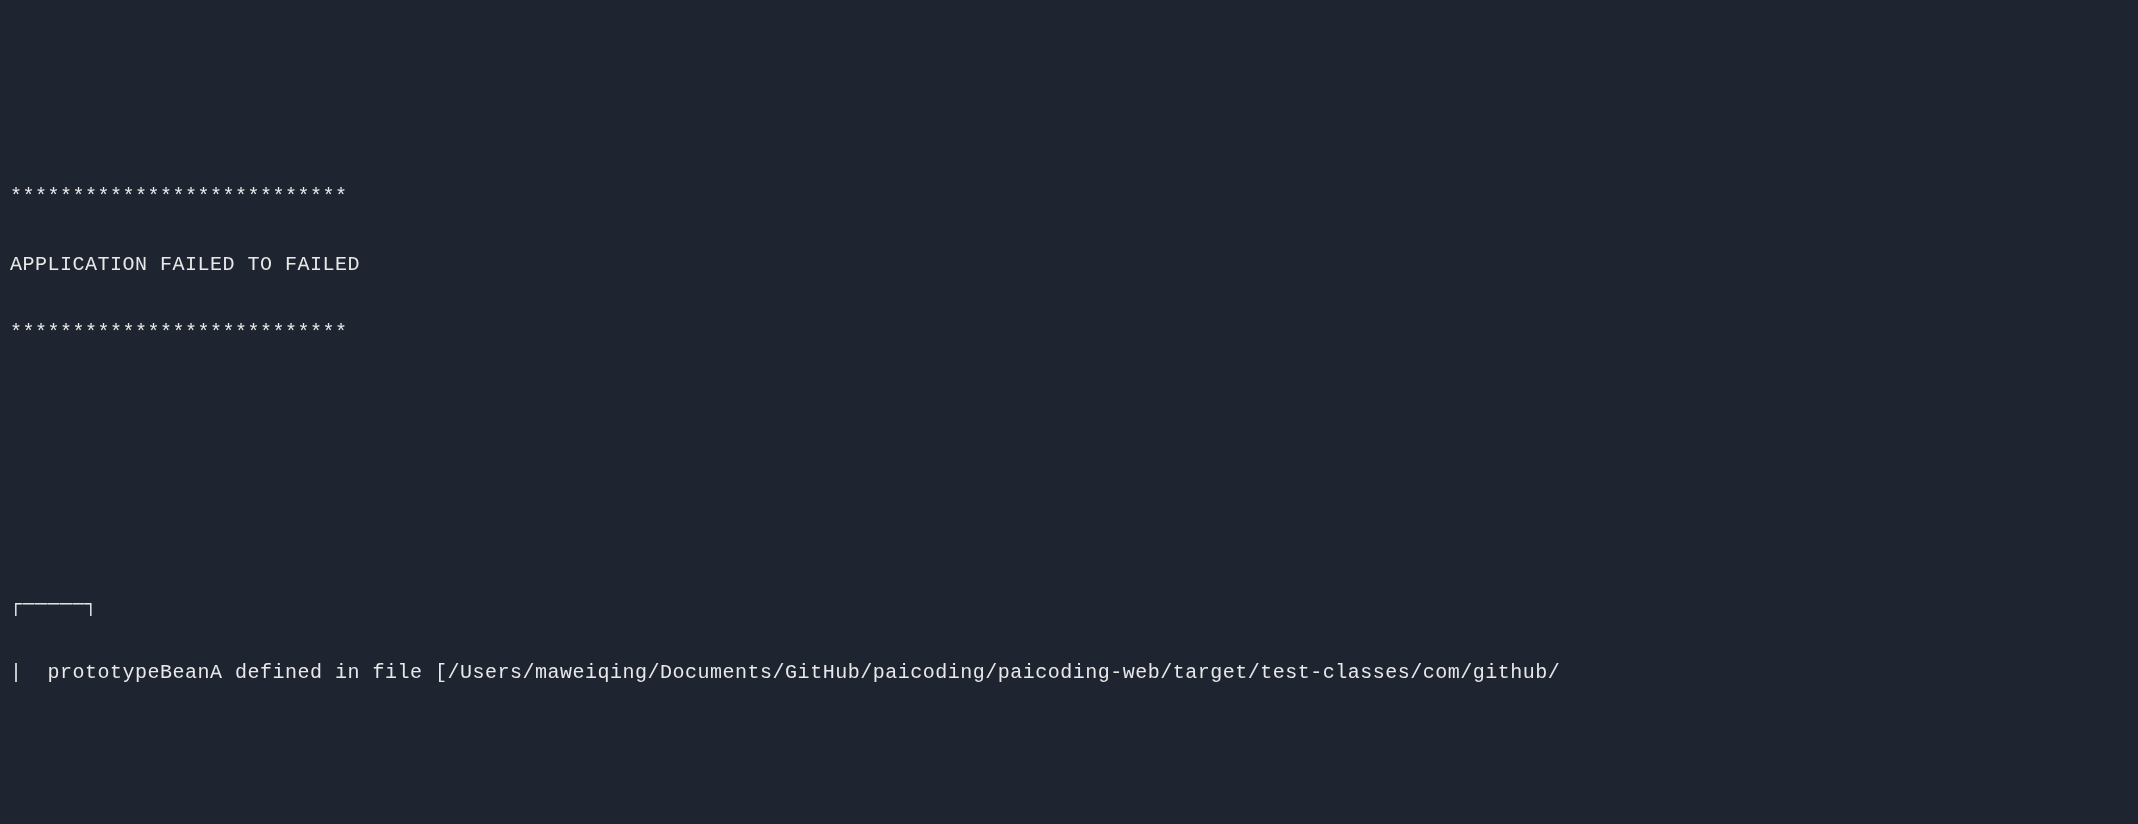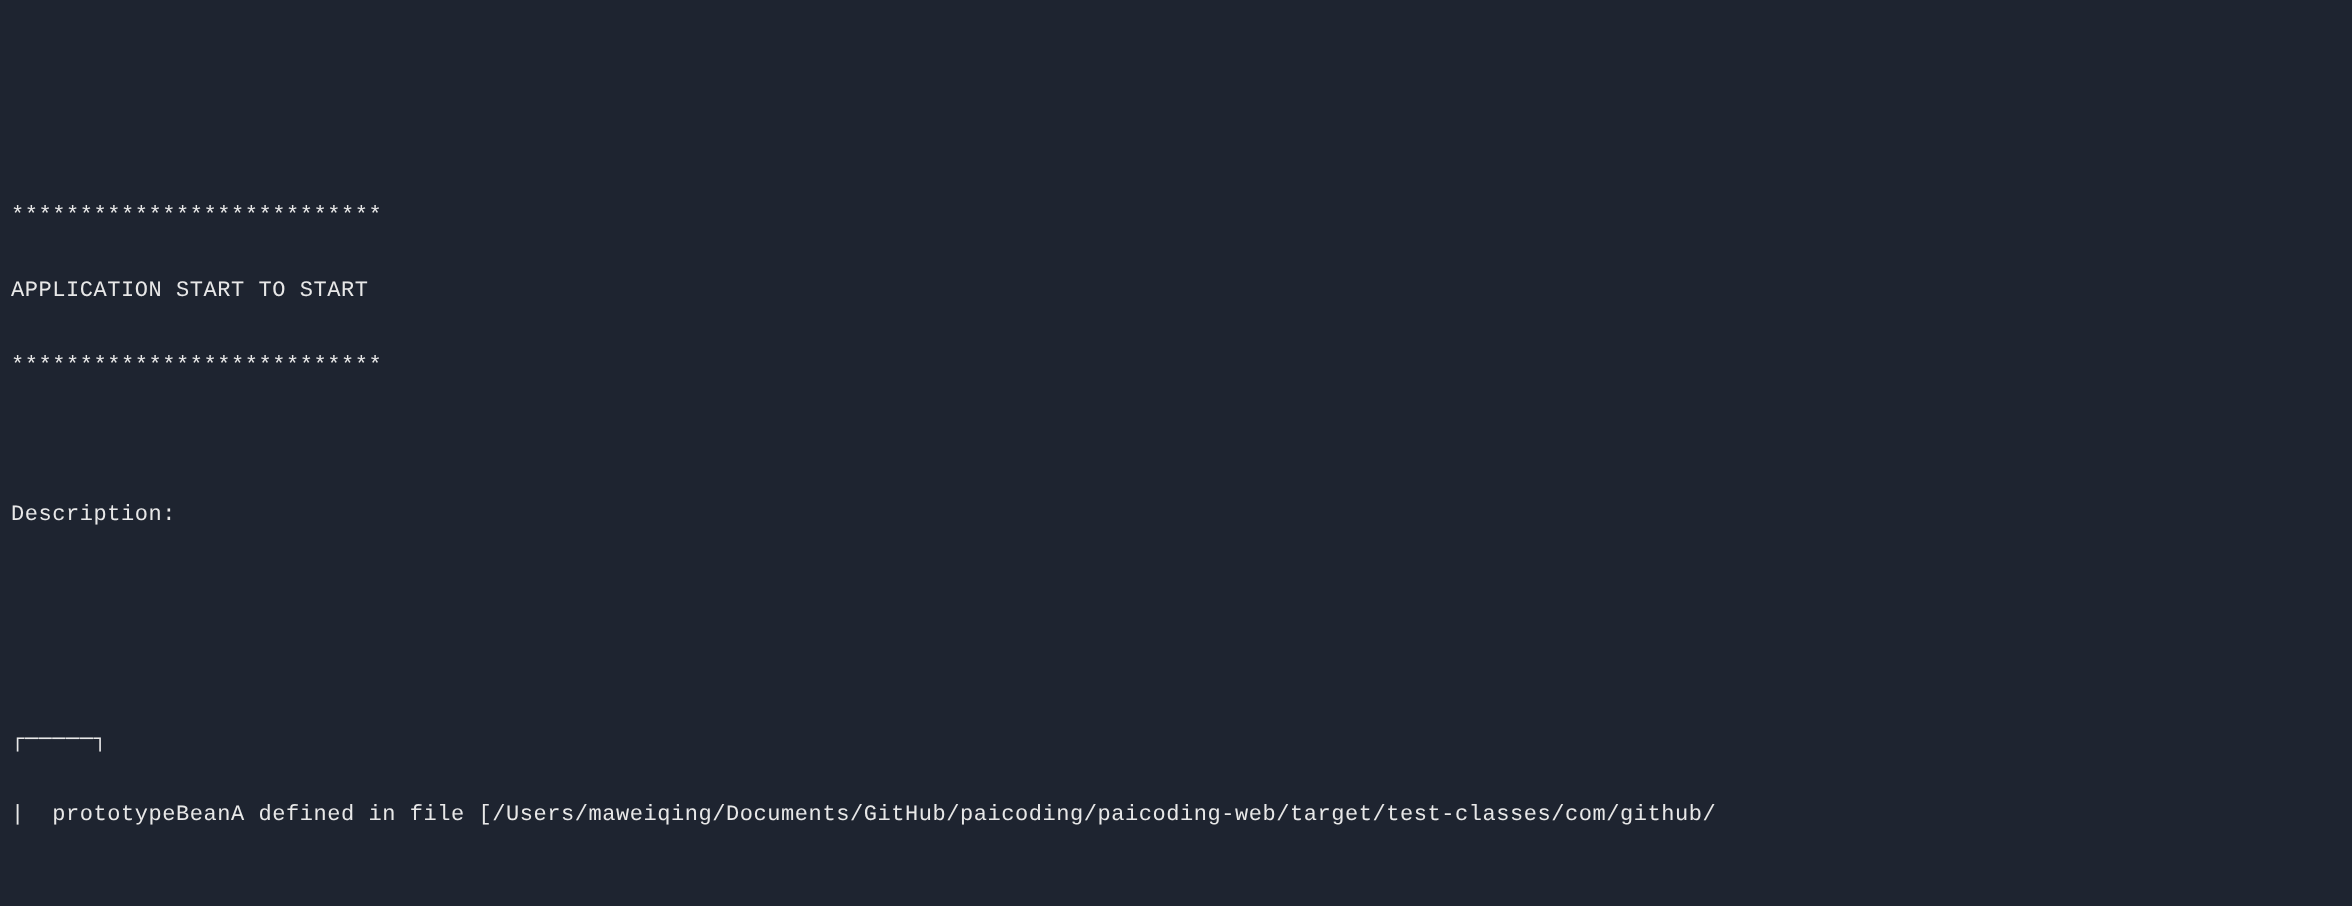--- a/index.html
+++ b/index.html
@@ -30,24 +30,23 @@
       height: 1.7em;
     }
   </style>
 </head>
 <body>
 
 
 
 <div class="console-output">
 <span class="line">***************************</span>
-<span class="line">APPLICATION START TO START</span>
+<span class="line">APPLICATION FAILED TO FAILED</span>
 <span class="line">***************************</span>
 <span class="blank-line"></span>
-<span class="line">Description:</span>
 <span class="blank-line"></span>
 <span class="blank-line"></span>
 <span class="line">┌─────┐</span>
 <span class="line">|  prototypeBeanA defined in file [/Users/maweiqing/Documents/GitHub/paicoding/paicoding-web/target/test-classes/com/github/</span>
 
 
 
 
 
 

